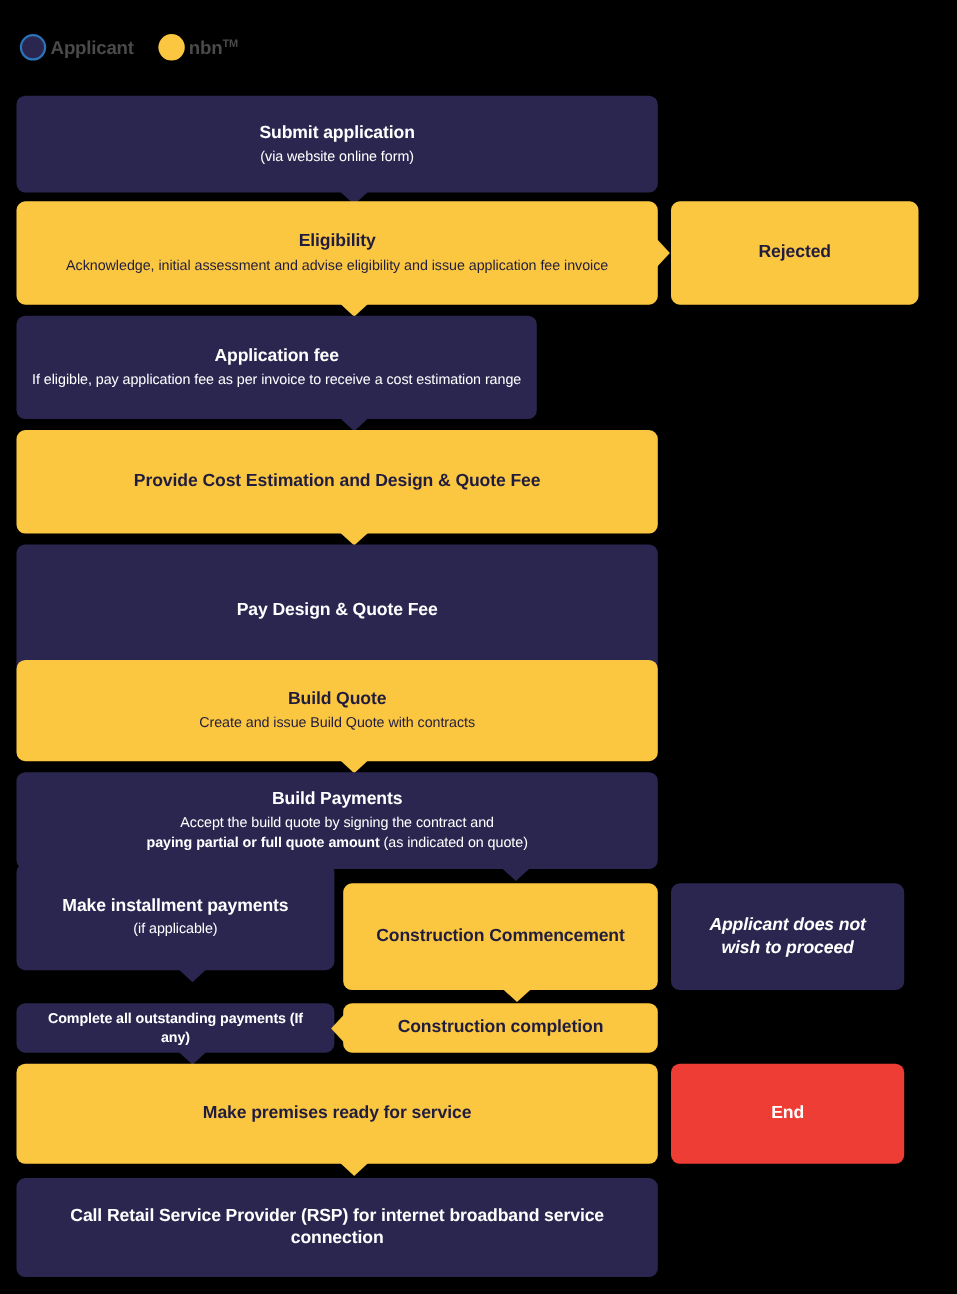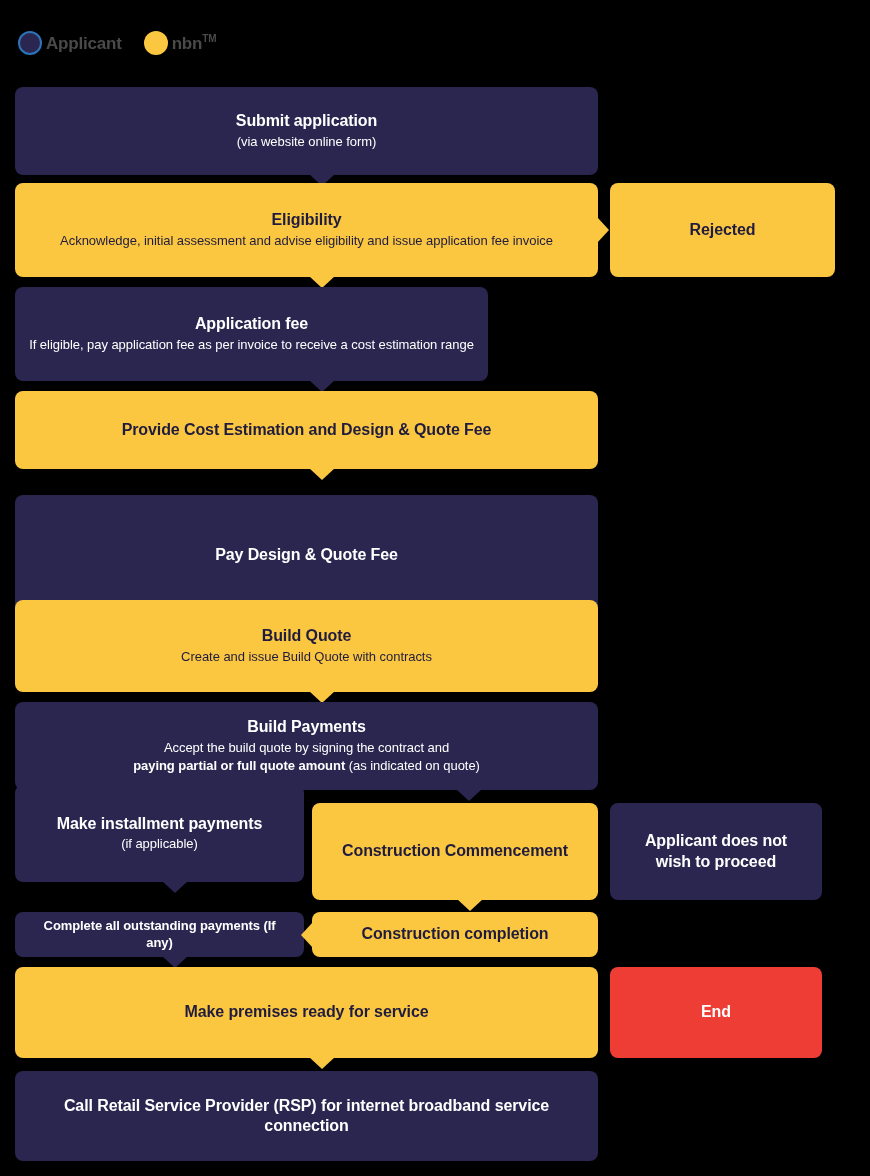--- a/index.html
+++ b/index.html
@@ -163,21 +163,21 @@
   <div class="node nbn" style="left:610px; top:183px; width:225px; height:94px;">
     <div class="title">Rejected</div>
   </div>
 
   <div class="node applicant" style="left:15px; top:287px; width:473px; height:94px;">
     <div class="title">Application fee</div>
     <div class="sub">If eligible, pay application fee as per invoice to receive a cost estimation range</div>
     <span class="notch-down c-applicant" style="left:294px;"></span>
   </div>
 
-  <div class="node nbn" style="left:15px; top:391px; width:583px; height:78px;">
+  <div class="node nbn" style="left:15px; top:391px; width:583px; height:94px;">
     <div class="title">Provide Cost Estimation and Design &amp; Quote Fee</div>
     <span class="notch-down c-nbn" style="left:294px;"></span>
   </div>
 
   <div class="node applicant" style="left:15px; top:495px; width:583px; height:120px;">
     <div class="title">Pay Design &amp; Quote Fee</div>
     <span class="notch-down c-applicant" style="left:294px;"></span>
   </div>
 
   <div class="node nbn" style="left:15px; top:600px; width:583px; height:92px;">
@@ -199,21 +199,21 @@
     <div class="sub">(if applicable)</div>
     <span class="notch-down c-applicant" style="left:147px;"></span>
   </div>
 
   <div class="node nbn" style="left:312px; top:803px; width:286px; height:97px;">
     <div class="title">Construction Commencement</div>
     <span class="notch-down c-nbn" style="left:145px;"></span>
   </div>
 
   <div class="node applicant" style="left:610px; top:803px; width:212px; height:97px;">
-    <div class="title" style="max-width:180px;">Applicant does not wish to proceed</div>
+    <div class="title" style="max-width:180px;font-style:italic;">Applicant does not wish to proceed</div>
   </div>
 
   <div class="node applicant" style="left:15px; top:912px; width:289px; height:45px;">
     <div class="title small">Complete all outstanding payments (If any)</div>
     <span class="notch-down c-applicant" style="left:147px;"></span>
   </div>
 
   <div class="node nbn" style="left:312px; top:912px; width:286px; height:45px;">
     <div class="title">Construction completion</div>
     <span class="notch-left c-nbn"></span>

